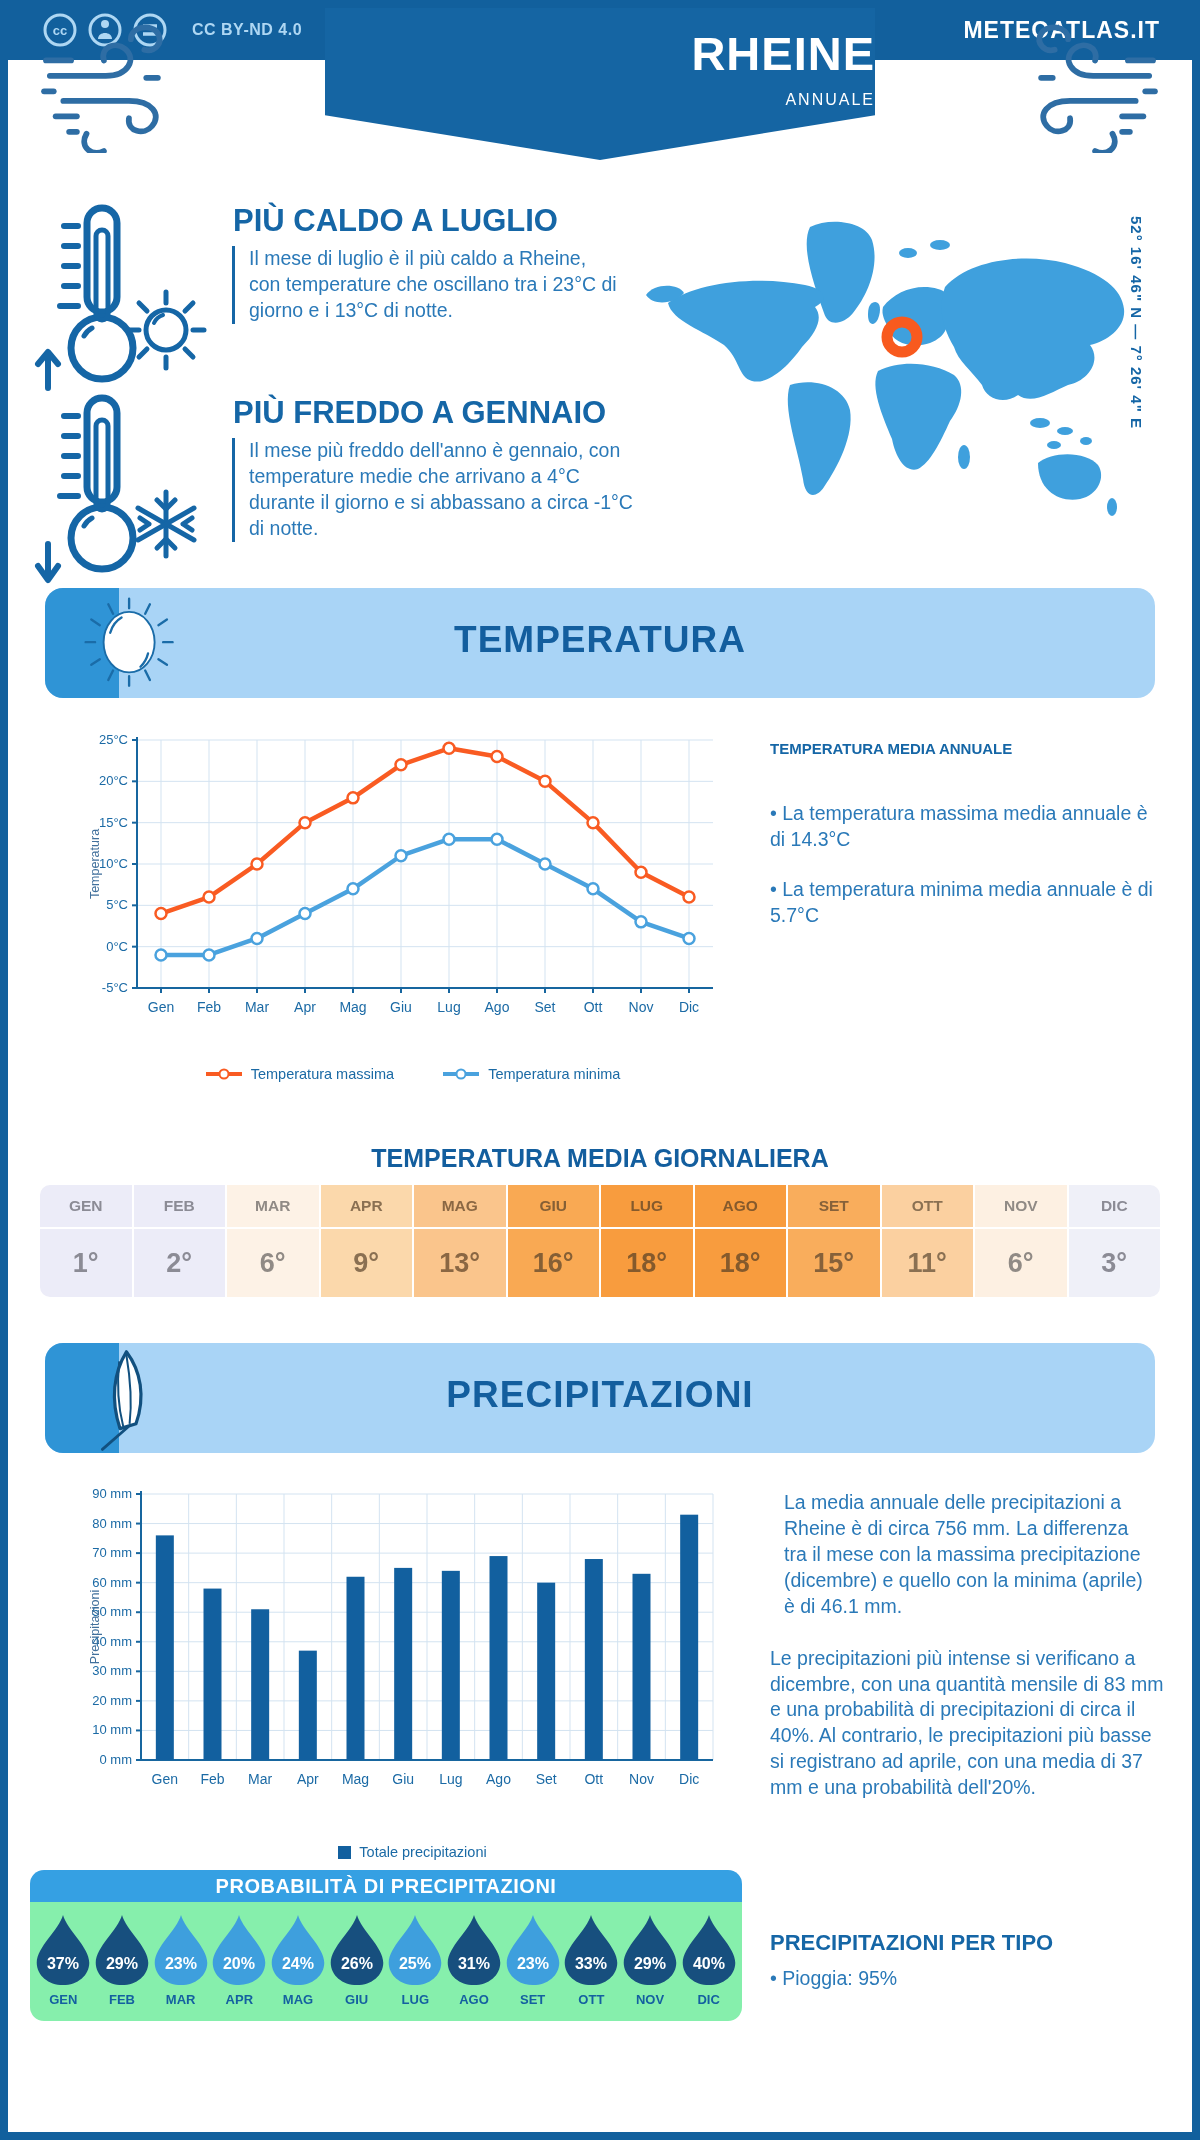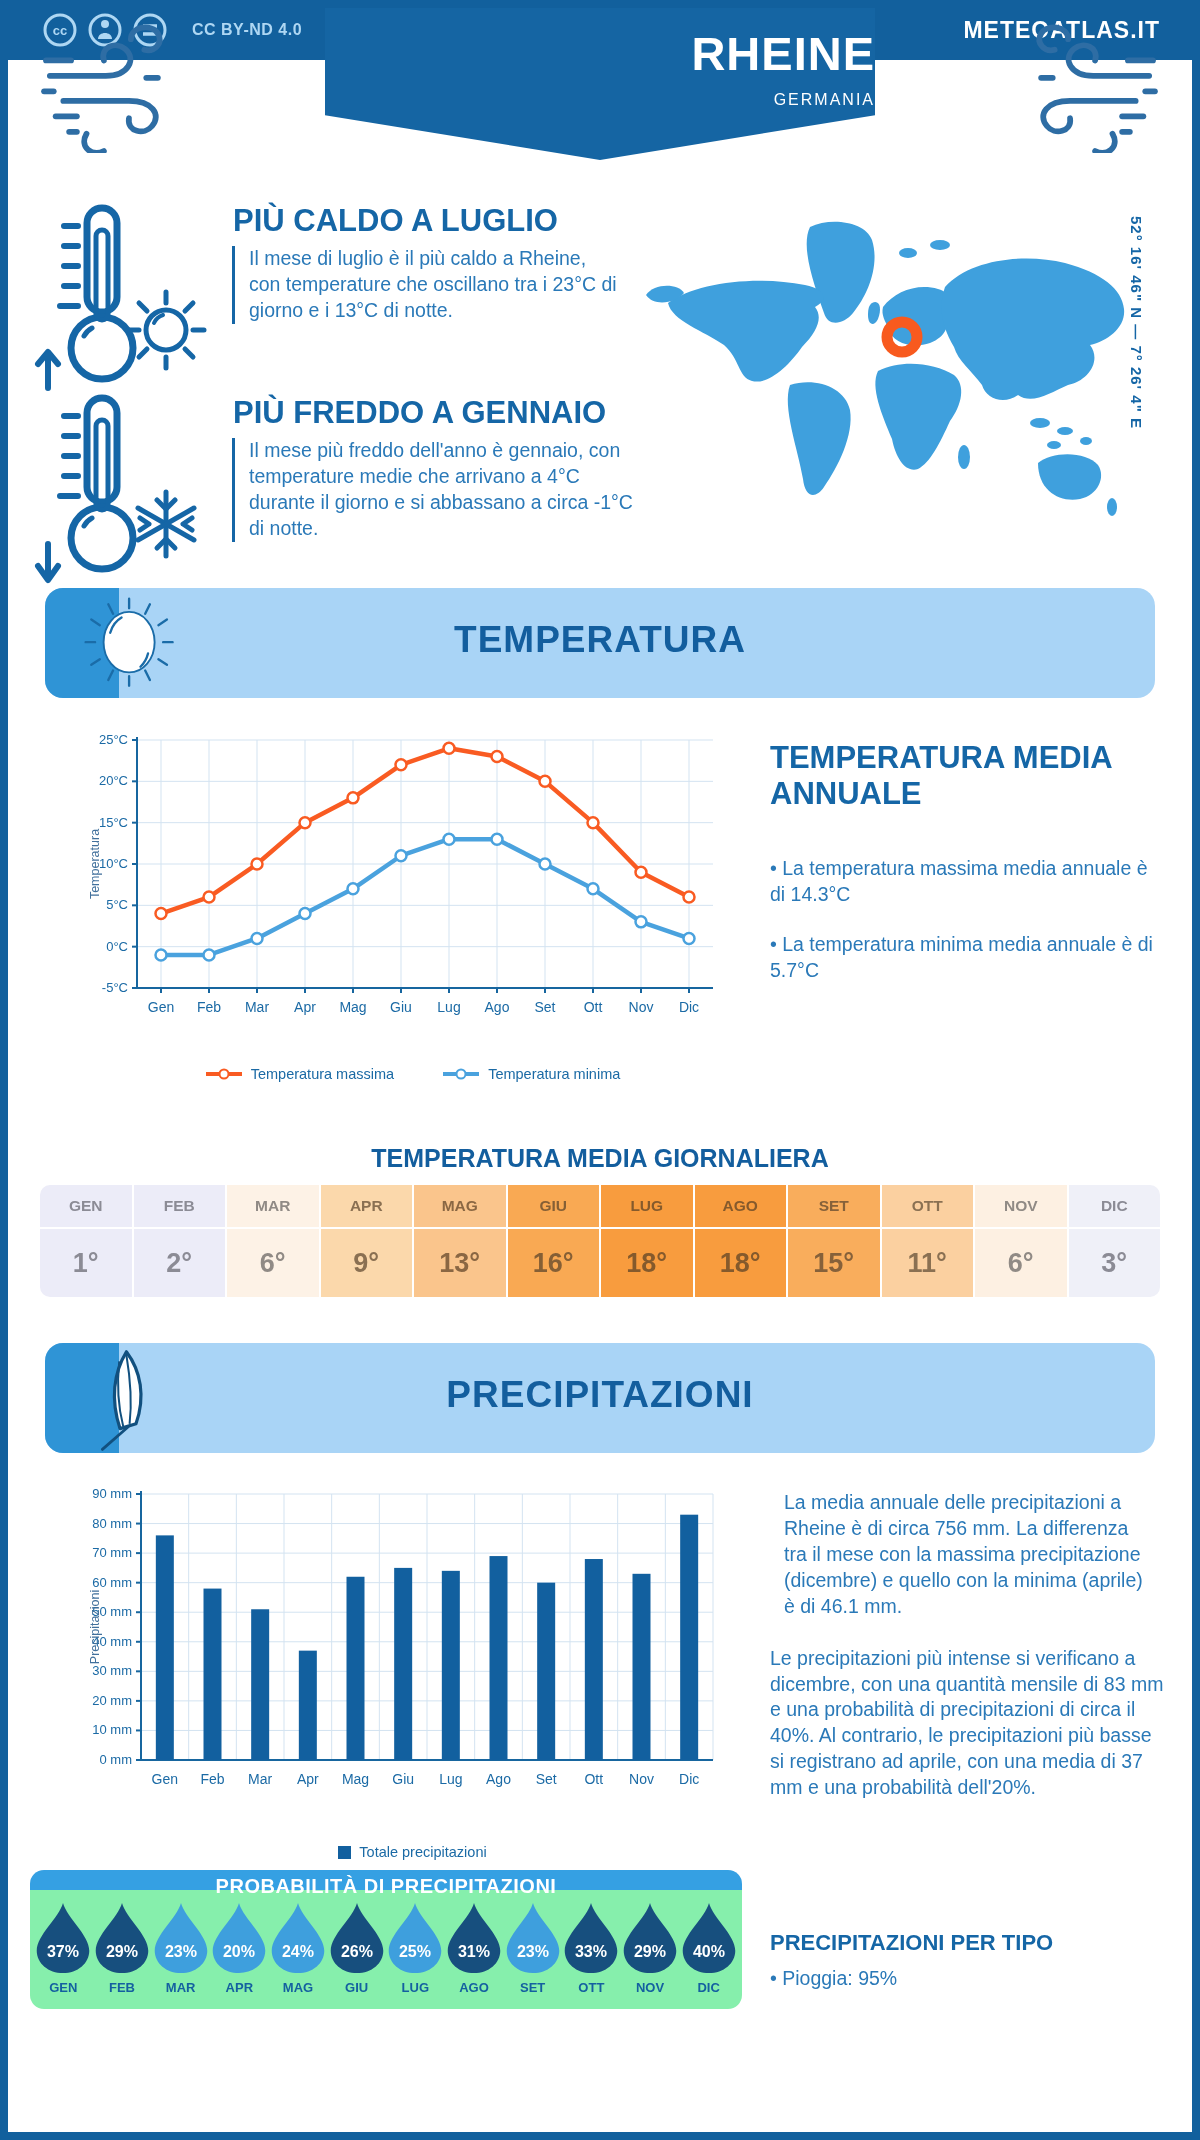--- a/index.html
+++ b/index.html
@@ -18,49 +18,49 @@
   .para{font-size:19.5px;line-height:1.33;color:#2a79b8;}
   .bordered{border-left:3px solid #1566a6;padding-left:14px;}
   #coords{writing-mode:vertical-rl;font-size:15px;font-weight:bold;color:#1566a6;letter-spacing:1px;white-space:nowrap;}
   .bigbanner{width:1110px;height:110px;background:#a9d4f6;border-radius:18px;}
   .bigbanner .sq{position:absolute;left:0;top:0;width:74px;height:110px;background:#2f94d6;border-radius:18px 0 0 18px;}
   .bigbanner .btitle{position:absolute;left:0;top:31px;width:100%;text-align:center;
        font-size:37px;font-weight:bold;color:#135e9e;letter-spacing:1px;}
   .legend{display:flex;justify-content:center;align-items:center;gap:48px;width:655px;
           font-size:14.5px;color:#1b6aa5;}
   .legend .item{display:flex;align-items:center;gap:8px;}
-  h3.sub{margin:0;font-size:31px;color:#1566a6;}
+  h3.sub{margin:0;font-size:15px;color:#1566a6;}
   #tbl-title{width:1200px;text-align:center;font-size:25px;font-weight:bold;color:#135e9e;}
   #temp-table{display:grid;grid-template-columns:repeat(12,1fr);gap:2px;width:1120px;
               border-radius:10px;overflow:hidden;}
   #temp-table .hd{height:42px;display:flex;align-items:center;justify-content:center;
                   font-size:15.5px;font-weight:bold;}
   #temp-table .vl{height:68px;display:flex;align-items:center;justify-content:center;
                   font-size:27px;font-weight:bold;}
   #prob-panel{width:712px;border-radius:14px;overflow:hidden;}
-  #prob-head{height:20px;line-height:32px;text-align:center;background:#35a0e3;color:#fff;
+  #prob-head{height:32px;line-height:32px;text-align:center;background:#35a0e3;color:#fff;
              font-size:20px;font-weight:bold;letter-spacing:.5px;}
   #prob-body{background:#86efac;padding:12px 4px 14px 4px;display:grid;grid-template-columns:repeat(12,1fr);}
   .dropcol{display:flex;flex-direction:column;align-items:center;}
   .dropcol .mon{margin-top:6px;font-size:13px;font-weight:bold;color:#1460a0;}
   #footer{left:0;top:2080px;width:1200px;height:60px;background:#12609d;z-index:60;
           display:flex;align-items:center;padding:14px 40px;box-sizing:border-box;}
   #footer .lic{margin-left:12px;font-size:16px;font-weight:bold;color:#aed7f3;letter-spacing:.5px;}
   #footer .site{margin-left:auto;font-size:23px;font-weight:bold;color:#ffffff;letter-spacing:1px;}
   text{font-family:"Liberation Sans","DejaVu Sans",sans-serif;}
 </style>
 </head>
 <body>
 
 <div id="page">
   <div id="frame"></div>
 
   <div class="abs" id="banner">
     <h1>RHEINE</h1>
-    <div>GERMANIA</div>
+    <div>ANNUALE</div>
   </div>
   <svg class="abs wind" style="left:36px;top:18px" width="155" height="135" viewBox="0 0 160 140" stroke-width="6">
     <path d="M10,44 H36"></path>
       <path d="M14,60 H72 C96,60 104,42 92,32 C82,24 66,30 70,44"></path>
     <path d="M98,22 C98,8 120,6 126,16 C132,26 122,36 112,33"></path>
     <path d="M8,76 H18"></path>
       <path d="M114,62 H126"></path>
     <path d="M28,86 H96 C120,86 130,100 120,112 C112,122 94,118 96,104"></path>
     <path d="M20,102 H42"></path>
       <path d="M34,118 H42"></path>

